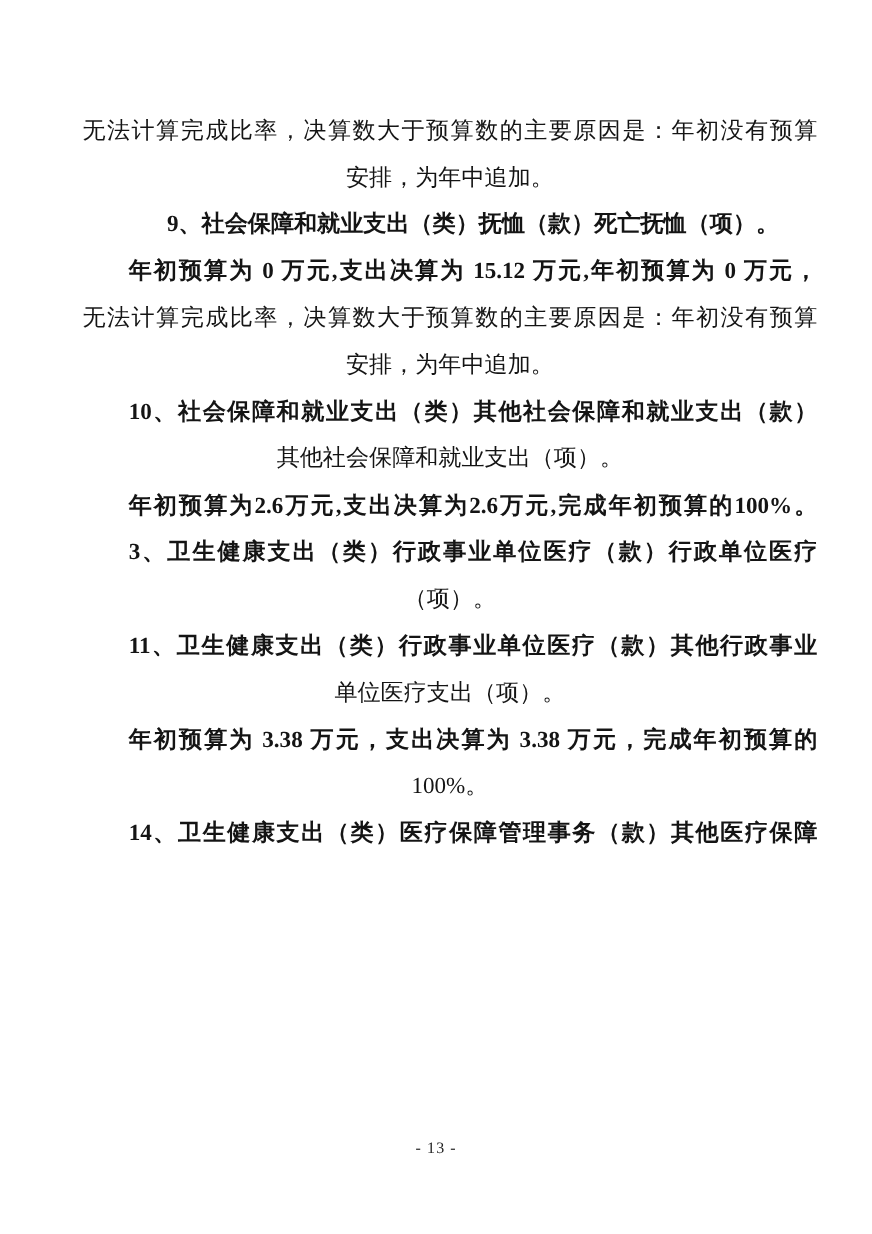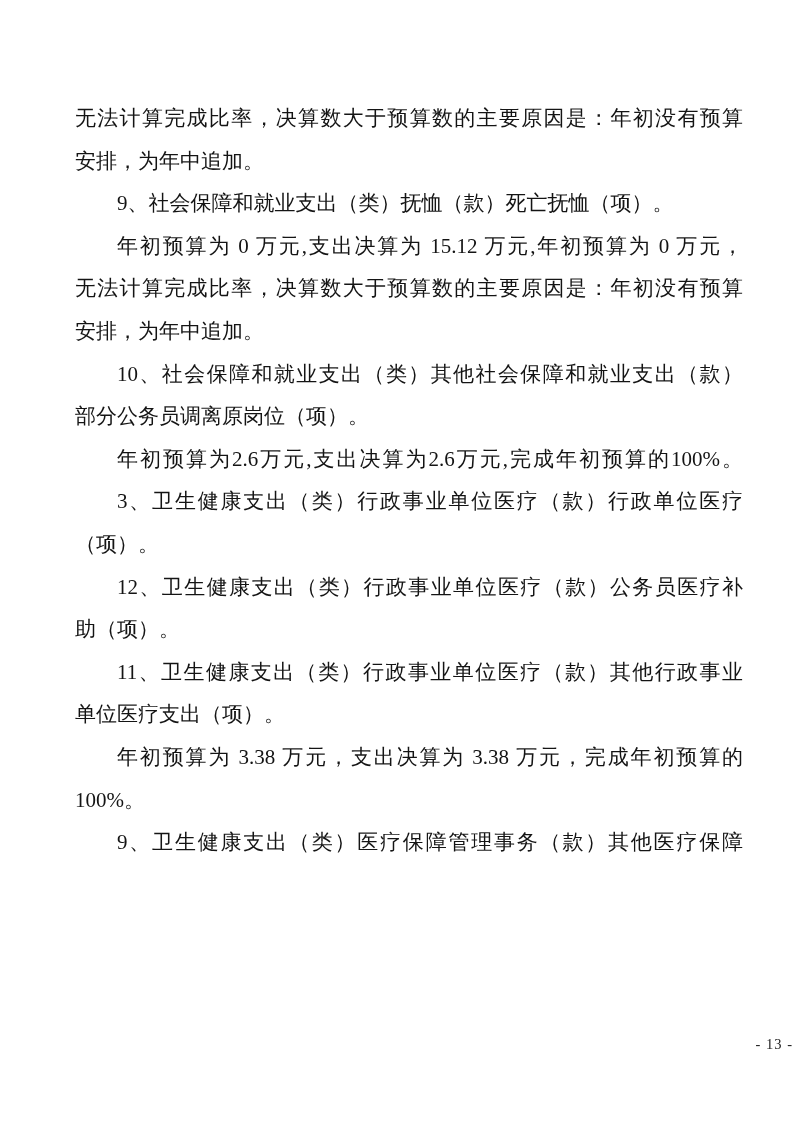--- a/index.html
+++ b/index.html
@@ -16,34 +16,34 @@
   .content {
     position: absolute;
     left: 75px;
     top: 97px;
     width: 668px;
   }
   .para { margin: 0; }
   .ln {
     font-size: 21px;
     line-height: 42.6px;
-    text-align: left;
+    text-align: center;
     white-space: normal;
   }
   .ln.j {
     text-align: justify;
     text-align-last: justify;
   }
-  .ln.in { text-indent: 42px; }
+  .ln.in { text-indent: 42px; font-weight: bold; }
   .footer {
     position: absolute;
     top: 1034px;
     left: 0;
     width: 100%;
-    text-align: right;
+    text-align: center;
     font-size: 14.5px;
     line-height: 20px;
     letter-spacing: 1px;
     color: #222222;
   }
 </style>
 </head>
 <body>
 
 <div class="page">
@@ -59,49 +59,45 @@
     </div>
 
     <div class="para">
       <div class="ln in j">年初预算为 0 万元,支出决算为 15.12 万元,年初预算为 0 万元，</div>
       <div class="ln j">无法计算完成比率，决算数大于预算数的主要原因是：年初没有预算</div>
       <div class="ln">安排，为年中追加。</div>
     </div>
 
     <div class="para">
       <div class="ln in j">10、社会保障和就业支出（类）其他社会保障和就业支出（款）</div>
-      <div class="ln">部分公务员调离原岗位（项）。</div>
+      <div class="ln">其他社会保障和就业支出（项）。</div>
     </div>
 
     <div class="para">
       <div class="ln in j">年初预算为2.6万元,支出决算为2.6万元,完成年初预算的100%。</div>
     </div>
 
     <div class="para">
       <div class="ln in j">3、卫生健康支出（类）行政事业单位医疗（款）行政单位医疗</div>
       <div class="ln">（项）。</div>
     </div>
 
 
-    <div class="para">
-      <div class="ln in j">12、卫生健康支出（类）行政事业单位医疗（款）公务员医疗补</div>
-      <div class="ln">助（项）。</div>
-    </div>
 
 
     <div class="para">
       <div class="ln in j">11、卫生健康支出（类）行政事业单位医疗（款）其他行政事业</div>
       <div class="ln">单位医疗支出（项）。</div>
     </div>
 
     <div class="para">
       <div class="ln in j">年初预算为 3.38 万元，支出决算为 3.38 万元，完成年初预算的</div>
       <div class="ln">100%。</div>
     </div>
 
     <div class="para">
-      <div class="ln in j">9、卫生健康支出（类）医疗保障管理事务（款）其他医疗保障</div>
+      <div class="ln in j">14、卫生健康支出（类）医疗保障管理事务（款）其他医疗保障</div>
     </div>
 
   </div>
 
   <div class="footer">- 13 -</div>
 </div>
 
 </body></html>

